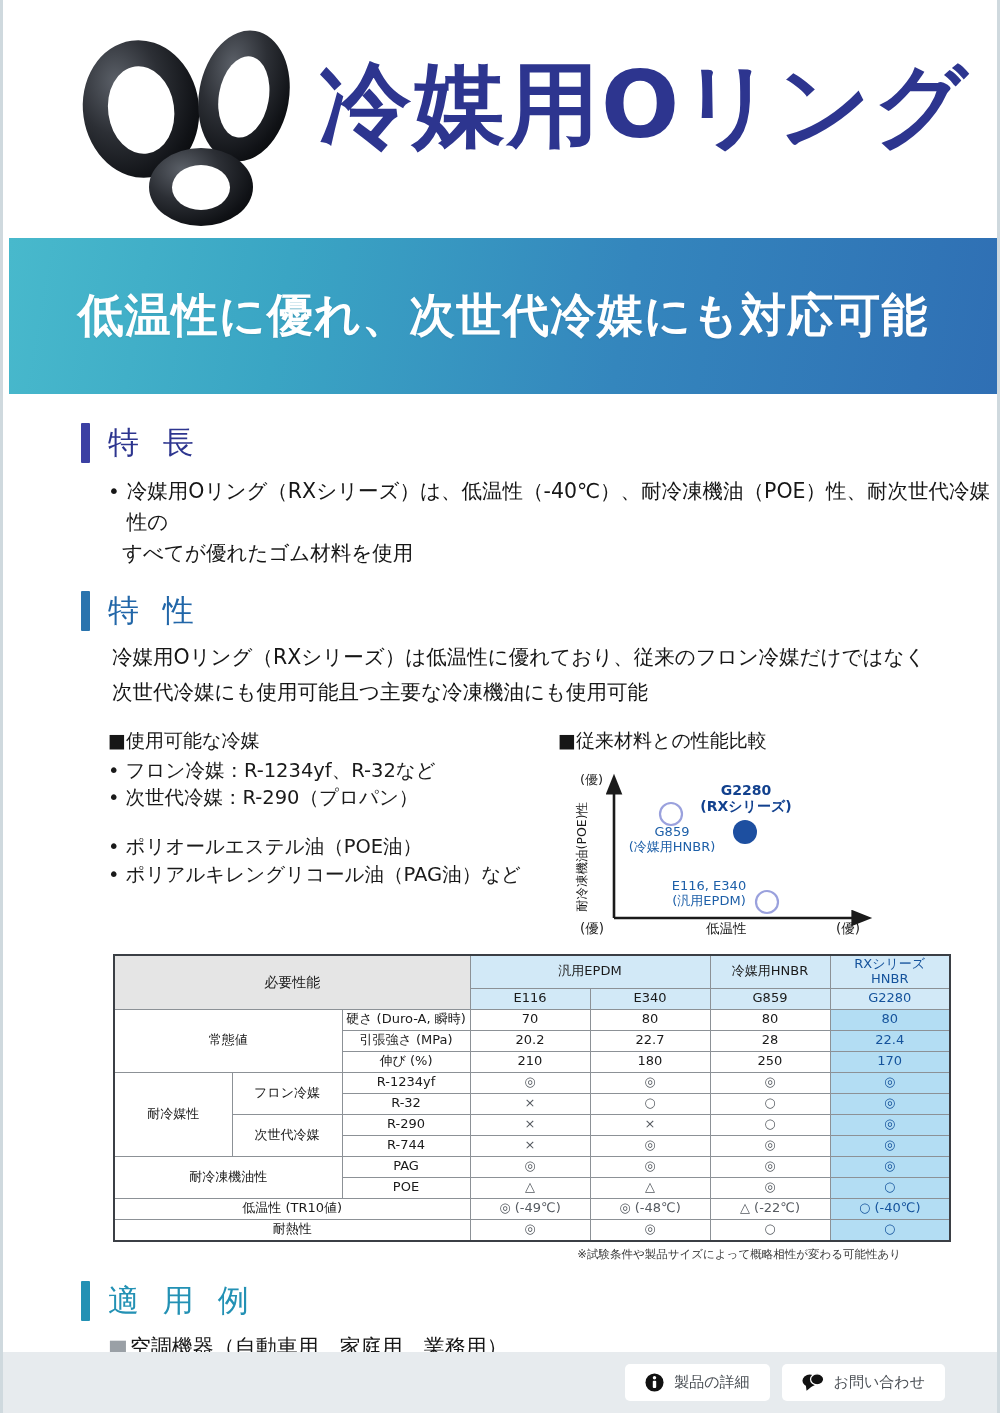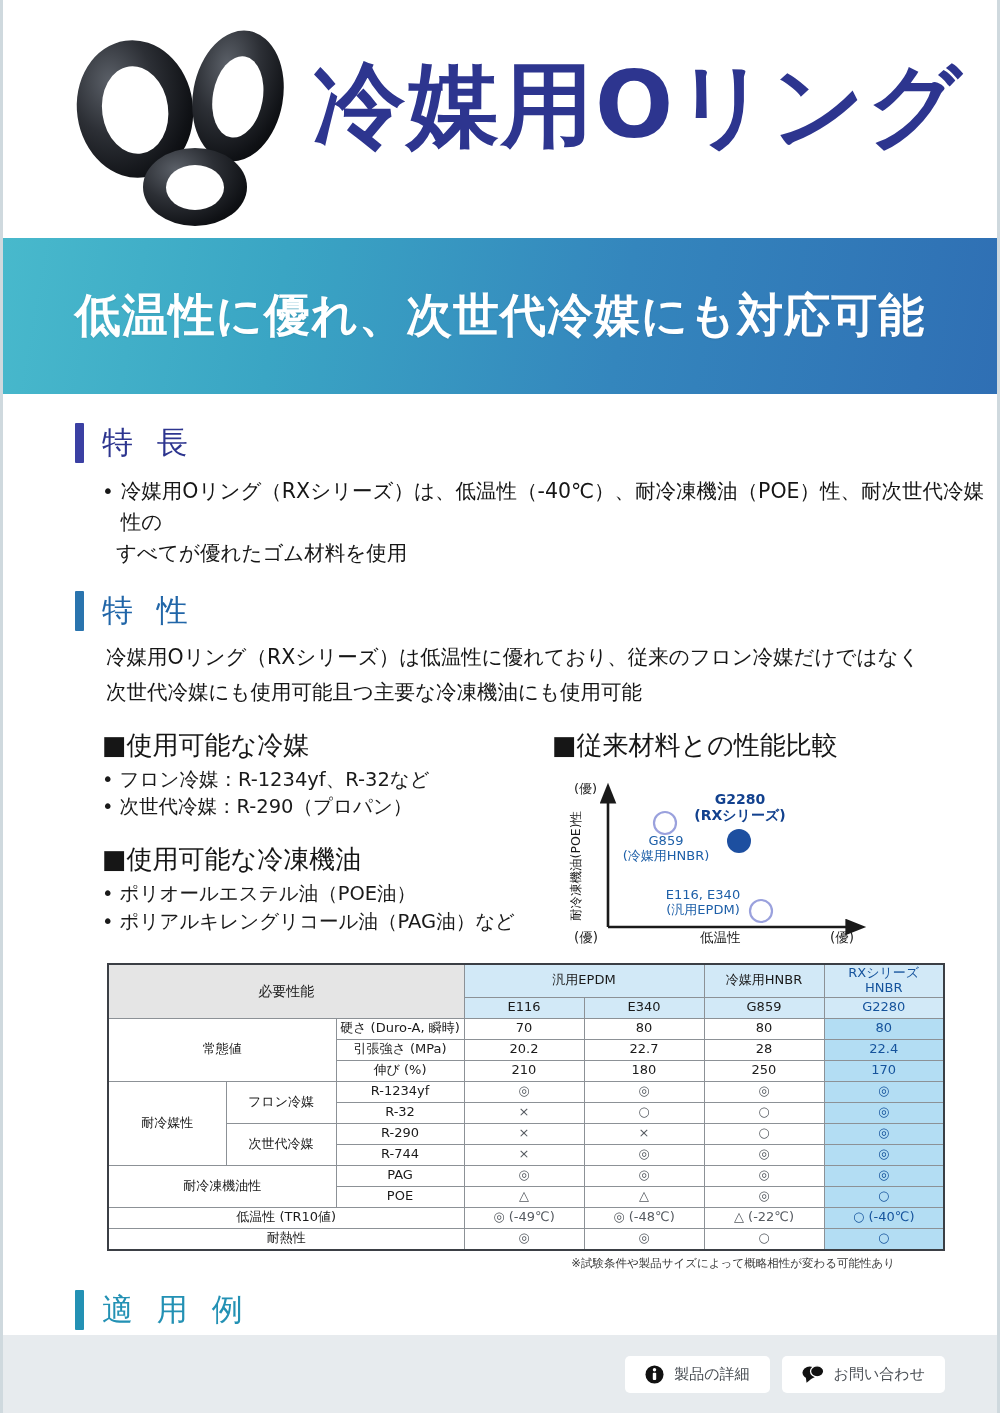--- a/index.html
+++ b/index.html
@@ -10,20 +10,21 @@
     color:#1a1a1a;
     position:relative;
     overflow:hidden;
   }
   .page{
     position:absolute;inset:0;
     border-left:3px solid #cfd9de;
     border-right:3px solid #cfd9de;
     box-sizing:border-box;
     background:#fff;
+    padding-left:6px;
   }
 
   
   .hero{position:relative;height:238px;background:#fff;}
   .rings{position:absolute;left:60px;top:28px;width:250px;height:190px;}
   .ring{position:absolute;border-radius:50%;
     background:radial-gradient(ellipse at 32% 28%, #5b6068 0%, #2c2f35 38%, #101216 72%, #000 100%);
   }
   .ring::after{content:"";position:absolute;border-radius:50%;background:#fff;}
   .ring-a{left:14px;top:12px;width:116px;height:138px;transform:rotate(-8deg);}
@@ -74,21 +75,21 @@
   .dot{font-size:20px;line-height:1.5;margin-right:7px;}
   .feature-li p{margin:0;}
 
   .prop-text{margin:10px 0 0 99px;}
   .prop-text p{margin:4px;}
 
   
   .cols{display:flex;margin:20px 0 0 99px;}
   .col-left{width:450px;}
   .col-right{width:352px;position:relative;}
-  .sub-head{font-size:26px;font-weight:400;margin:0 0 3px 0;
+  .sub-head{font-size:19px;font-weight:400;margin:0 0 3px 0;
     font-family:"DejaVu Sans","Liberation Sans",sans-serif;color:#161616;}
   .blist{margin:0 0 0 0;}
   .bli{display:flex;align-items:flex-start;font-size:19.5px;line-height:1.42;
     font-family:"DejaVu Sans","Liberation Sans",sans-serif;}
   .bli .dot2{margin-right:6px;}
   .indent{margin-left:96px;font-size:19.5px;line-height:1.42;
     font-family:"DejaVu Sans","Liberation Sans",sans-serif;}
   .gap{height:21px;}
 
   
@@ -120,21 +121,21 @@
   .sym-b{font-size:13px;color:#15539c;}
   .outer{border:2px solid #3b3f45;}
   .note{margin:5px 48px 0 0;text-align:right;font-size:11.5px;color:#3a3a3a;
     font-family:"DejaVu Sans","Liberation Sans",sans-serif;}
 
   
   .apply-list{margin:10px 0 0 99px;}
   .ali{font-size:21px;line-height:1.45;color:#161616;
     font-family:"DejaVu Sans","Liberation Sans",sans-serif;}
   .sq{color:#9aa0a6;margin-right:2px;}
-  .footer-bar{position:absolute;left:0;right:0;bottom:0;height:78px;
+  .footer-bar{position:absolute;left:0;right:0;bottom:0;height:61px;
     background:#e7ebee;display:flex;align-items:center;justify-content:flex-end;
     padding-right:52px;gap:12px;box-sizing:border-box;}
   .fbtn{background:#fff;border-radius:5px;display:flex;align-items:center;
     gap:10px;padding:9px 20px;font-size:15px;color:#4a4f55;
     font-family:"DejaVu Sans","Liberation Sans",sans-serif;cursor:pointer;}
 </style>
 </head>
 <body>
 
 <div class="page">
@@ -185,21 +186,20 @@
             <span>フロン冷媒：R-1234yf、R-32など</span>
           </div>
           <div class="bli">
             <span class="dot2">•</span>
             <span>次世代冷媒：R-290（プロパン）</span>
           </div>
         </div>
 
         <div class="gap"></div>
 
-        <p class="sub-head">■使用可能な冷凍機油</p>
         <div class="blist">
           <div class="bli">
             <span class="dot2">•</span>
             <span>ポリオールエステル油（POE油）</span>
           </div>
           <div class="bli">
             <span class="dot2">•</span>
             <span>ポリアルキレングリコール油（PAG油）など</span>
           </div>
         </div>

